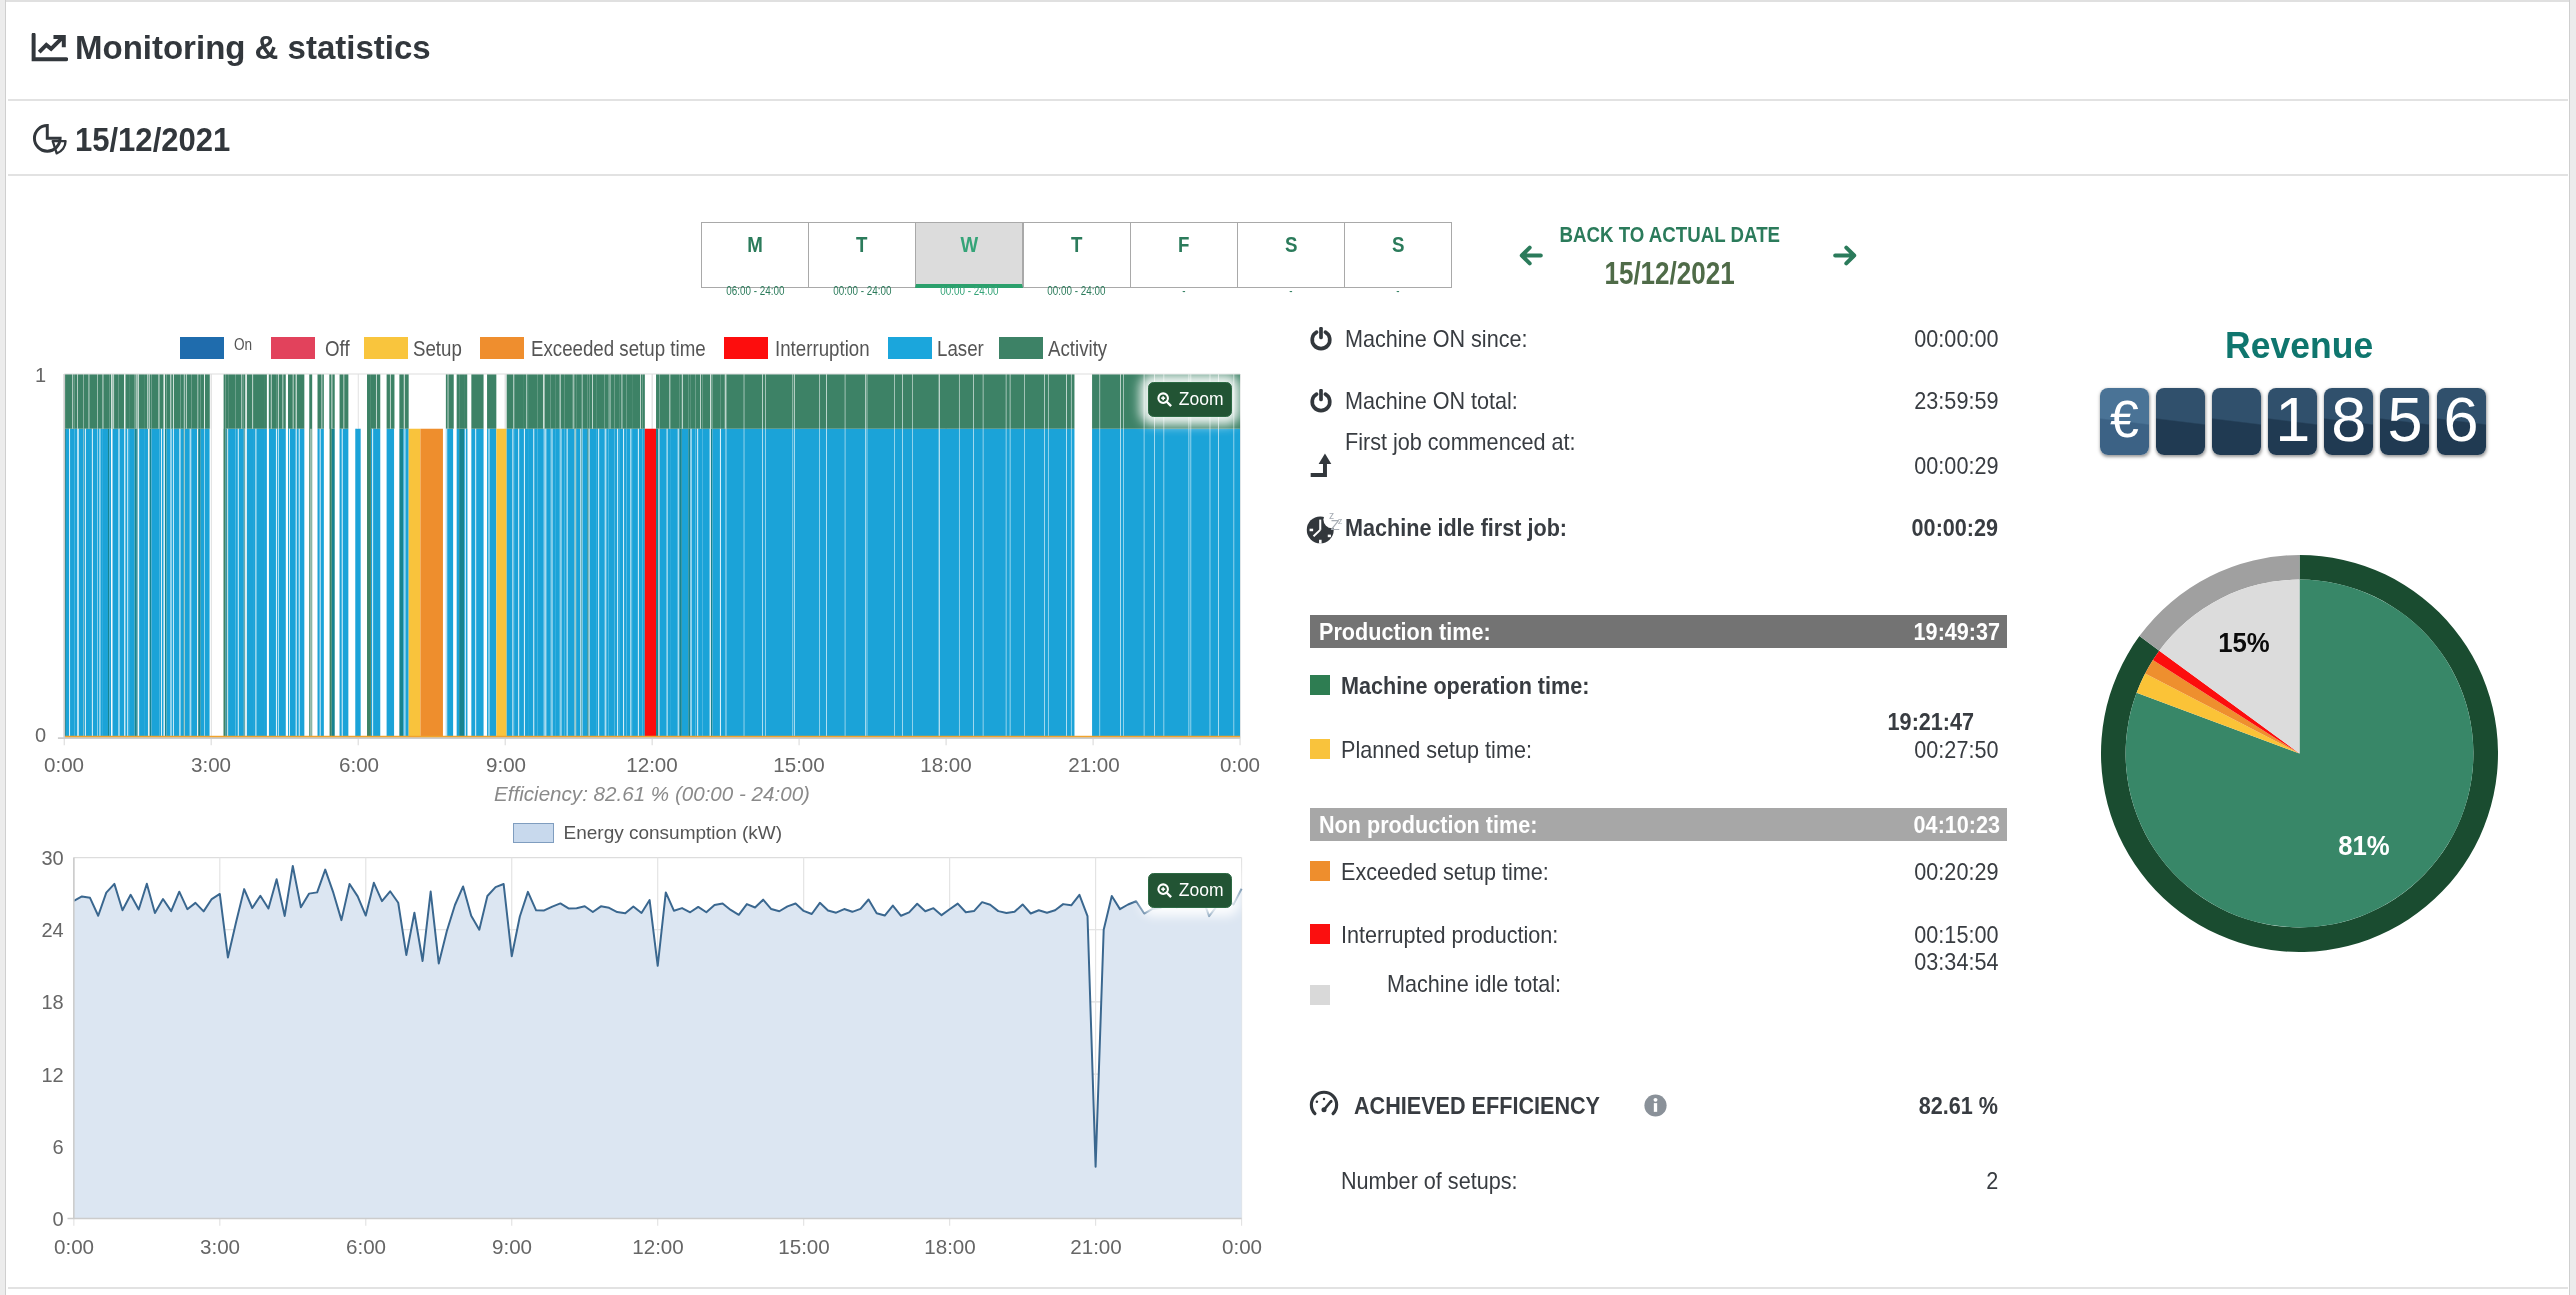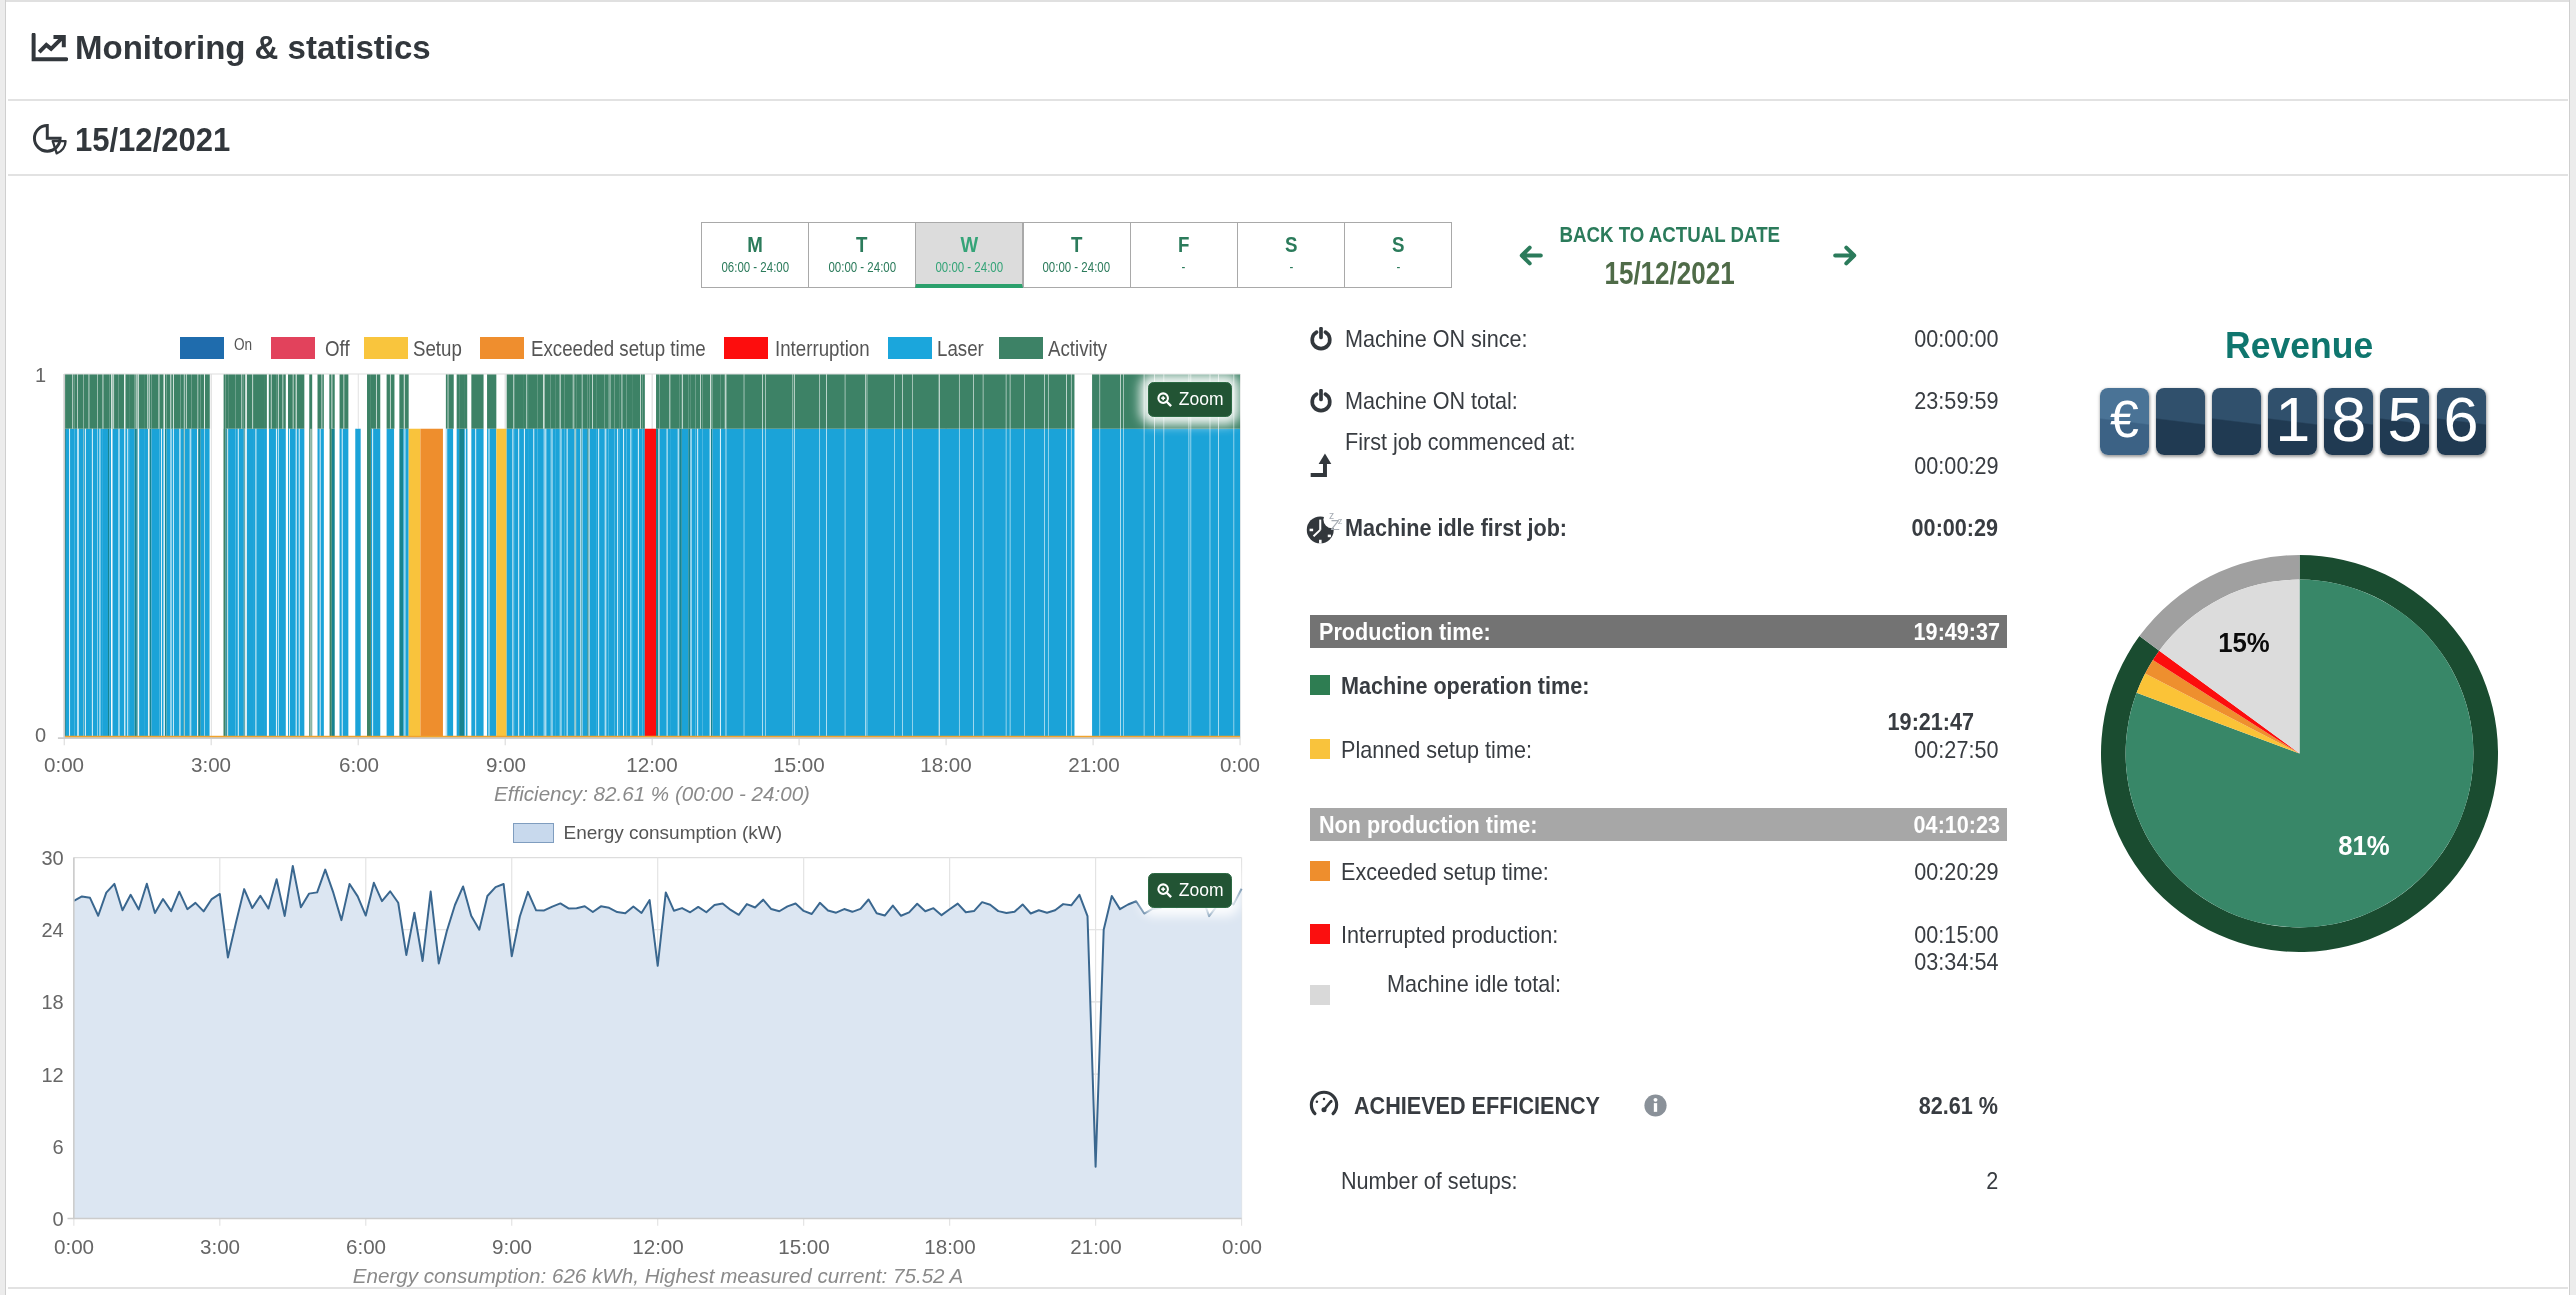--- a/index.html
+++ b/index.html
@@ -11,21 +11,21 @@
 .abs{position:absolute;}
 .sx{display:inline-block;white-space:nowrap;}
 .oL{transform-origin:0 50%;}
 .oR{transform-origin:100% 50%;}
 .oC{transform-origin:50% 50%;}
 .h1t{position:absolute;left:75px;font-size:33px;font-weight:700;color:#32373c;white-space:nowrap;}
 .days{position:absolute;left:701px;top:222px;display:flex;}
 .day{width:108px;height:66px;border:1.6px solid #a9a9a9;background:#fff;text-align:center;}
 .day+.day{margin-left:-0.8px;}
 .day .L{font-size:22px;font-weight:700;color:#2b7b5b;margin-top:8.7px;line-height:25.4px;}
-.day .T{font-size:14px;color:#2b7b5b;line-height:20px;white-space:nowrap;}
+.day .T{font-size:12px;color:#2b7b5b;line-height:20px;white-space:nowrap;margin-top:24px;}
 .day.sel{background:#dcdcdc;border-bottom:4px solid #2ba06c;}
 .day.sel .L,.day.sel .T{color:#35a478;}
 .backtxt{position:absolute;left:1535px;top:222px;width:270px;text-align:center;font-size:22px;font-weight:700;color:#2b7b5b;white-space:nowrap;}
 .backdate{position:absolute;left:1551px;top:256px;width:238px;text-align:center;font-size:31px;font-weight:700;color:#4f6b48;white-space:nowrap;}
 .leg{position:absolute;display:flex;align-items:center;font-size:22px;color:#555;white-space:nowrap;}
 .sw{display:inline-block;width:44px;height:22px;margin-right:9.5px;flex:none;}
 .zoombtn{position:absolute;width:84px;height:35px;background:#225434;border:1.6px solid #2d6a44;border-radius:5.6px;color:#fff;font-size:17.5px;text-align:center;line-height:32px;box-shadow:0 0 11px 8px rgba(255,255,255,0.92);}
 .xlab{position:absolute;font-size:20.6px;color:#666;transform:translateX(-50%);white-space:nowrap;}
 .ylab{position:absolute;font-size:20px;color:#666;text-align:right;width:51px;transform:translateY(-50%);}
 .cap{position:absolute;font-size:20.6px;font-style:italic;color:#8a8a8a;transform:translateX(-50%);white-space:nowrap;}
@@ -541,21 +541,20 @@
 <div class="ylab" style="left:12.7px;top:858px;">30</div>
 <div class="xlab" style="left:74px;top:1235px;">0:00</div>
 <div class="xlab" style="left:220px;top:1235px;">3:00</div>
 <div class="xlab" style="left:366px;top:1235px;">6:00</div>
 <div class="xlab" style="left:512px;top:1235px;">9:00</div>
 <div class="xlab" style="left:658px;top:1235px;">12:00</div>
 <div class="xlab" style="left:804px;top:1235px;">15:00</div>
 <div class="xlab" style="left:950px;top:1235px;">18:00</div>
 <div class="xlab" style="left:1096px;top:1235px;">21:00</div>
 <div class="xlab" style="left:1242px;top:1235px;">0:00</div>
-<div class="cap" style="left:658px;top:1264px;">Energy consumption: 626 kWh, Highest measured current: 75.52 A</div>
 <div class="zoombtn" style="left:1148px;top:873px;"><svg width="17.5" height="17.5" viewBox="0 0 22 22" style="vertical-align:-3.2px;margin-right:4.8px;">
         <circle cx="9" cy="9" r="6" stroke="#fff" stroke-width="2.6" fill="none"></circle>
         <line x1="13.5" y1="13.5" x2="19" y2="19" stroke="#fff" stroke-width="3"></line>
         <line x1="6.5" y1="9" x2="11.5" y2="9" stroke="#fff" stroke-width="2"></line>
         <line x1="9" y1="6.5" x2="9" y2="11.5" stroke="#fff" stroke-width="2"></line>
       </svg>Zoom</div>
     <svg class="abs" style="left:1309px;top:327px;" width="24" height="24" viewBox="0 0 30 30">
 <path d="M9.5 6.5 A 11 11 0 1 0 20.5 6.5" stroke="#32373c" stroke-width="4.6" fill="none" stroke-linecap="round"></path>
 <line x1="15" y1="2" x2="15" y2="13" stroke="#32373c" stroke-width="4.6" stroke-linecap="round"></line>
     </svg>

